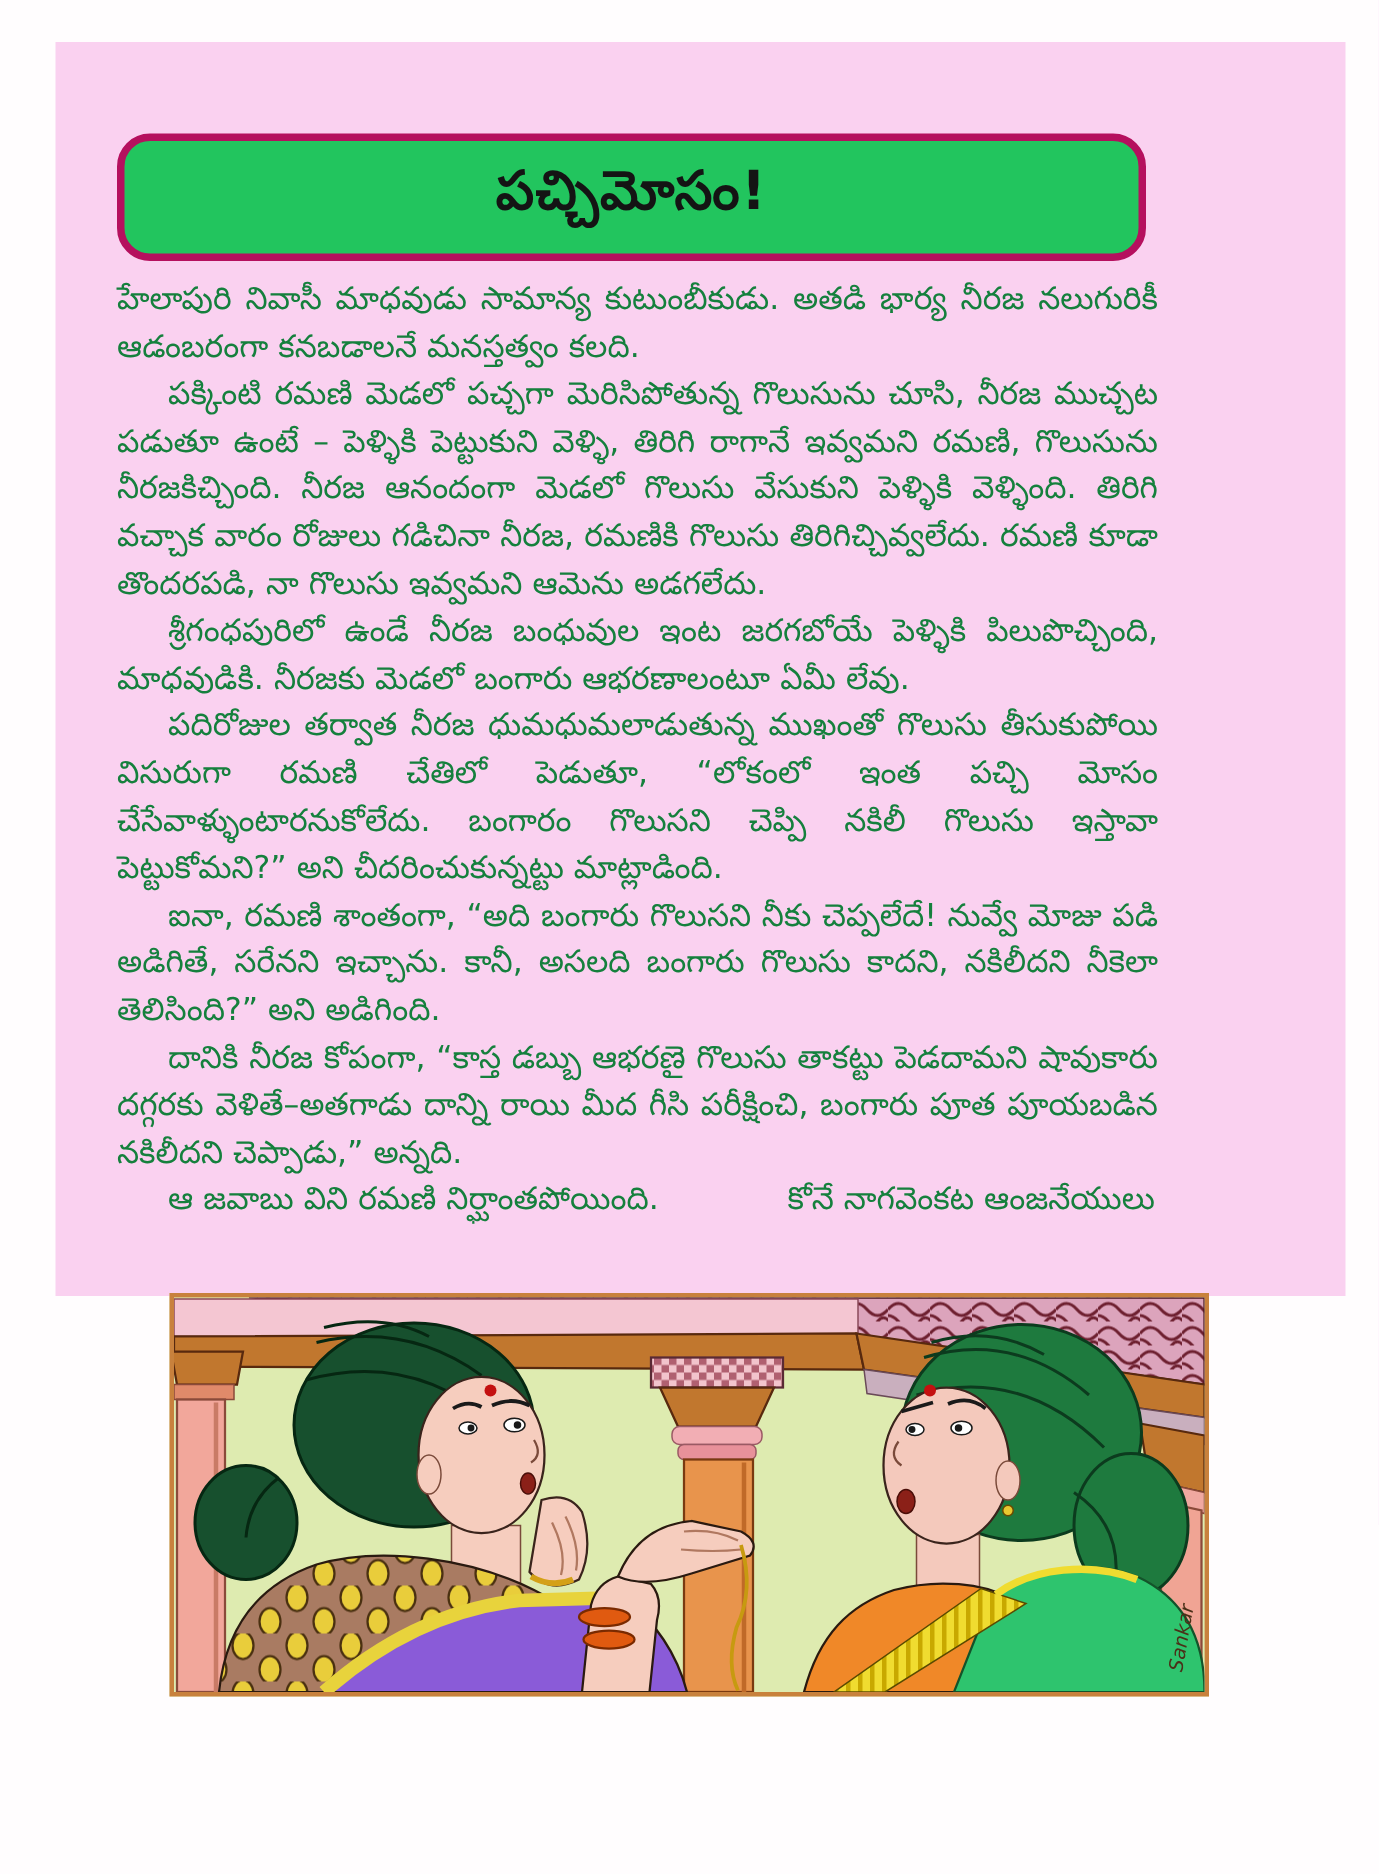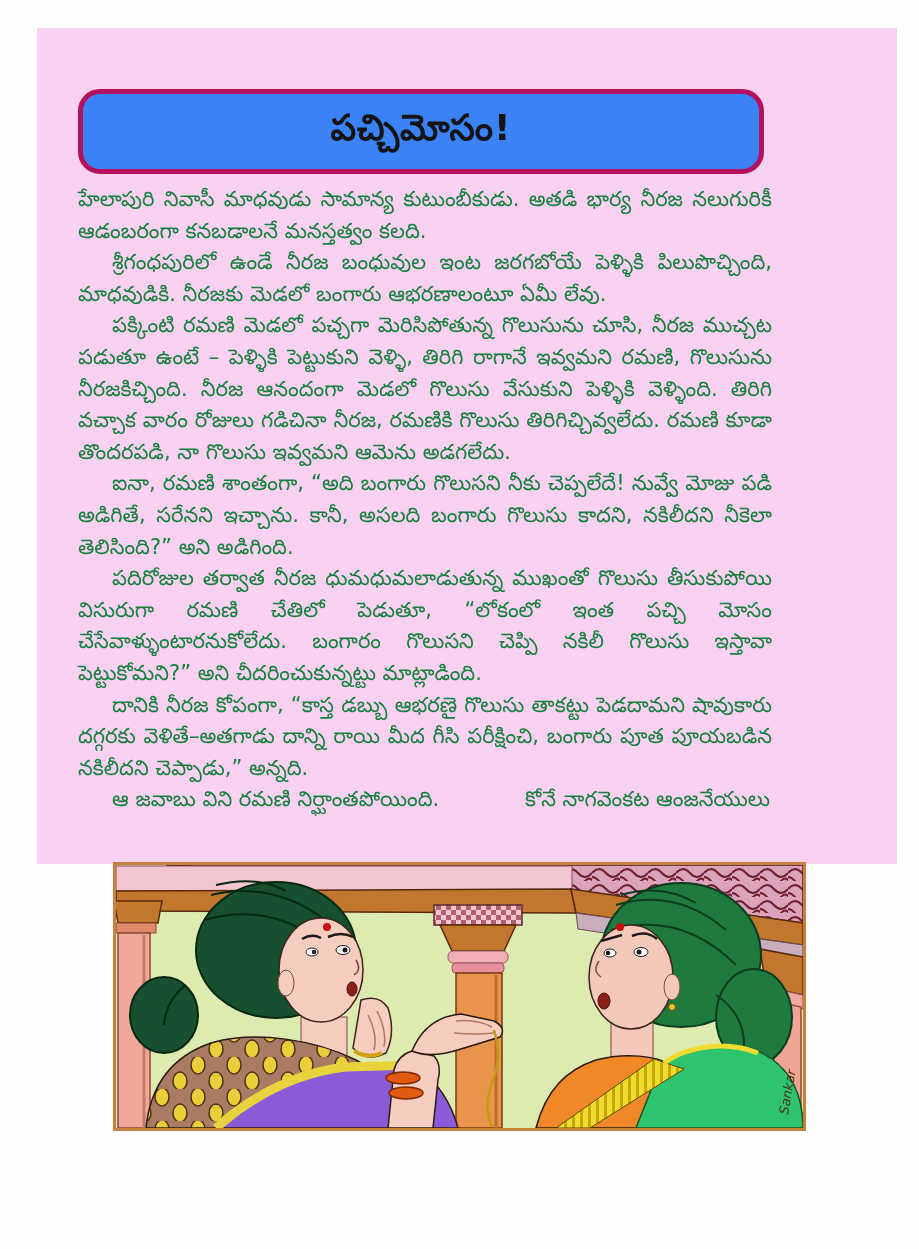--- a/index.html
+++ b/index.html
@@ -1,21 +1,21 @@
 <!DOCTYPE html>
 <html><head>
 <meta charset="utf-8">
 <style>
   html,body{margin:0;padding:0;background:#ffffff;}
   .page{position:relative;width:919px;height:1249px;background:#fffdfe;overflow:hidden;
         font-family:"DejaVu Sans","Liberation Sans",sans-serif;}
   .sheet{position:absolute;left:37px;top:28px;width:860px;height:836px;background:#fad1f0;}
   .title-box{position:absolute;left:78px;top:89px;width:686px;height:85px;
              box-sizing:border-box;border:5px solid #b5105e;border-radius:22px;
-             background:#3b82f6;display:flex;align-items:center;justify-content:center;}
+             background:#22c55e;display:flex;align-items:center;justify-content:center;}
   .title-box h1{margin:0;font-size:36px;font-weight:bold;color:#141414;letter-spacing:1px;}
   .text-block{position:absolute;left:78px;top:184px;width:694px;color:#15803d;
               font-size:21px;line-height:31.6px;text-align:justify;}
   .text-block p{margin:0;text-indent:34px;}
   .text-block p.first{text-indent:0;}
   .closing-row{display:flex;justify-content:space-between;align-items:center;}
   .closing-row .closing{padding-left:34px;}
   .closing-row .author{white-space:nowrap;padding-right:2px;}
   .illustration{position:absolute;left:113px;top:862px;width:693px;height:269px;
                 box-sizing:border-box;border:3px solid #c8813d;background:#deebb0;}
@@ -26,24 +26,24 @@
 
 <div class="page">
   <div class="sheet"></div>
 
   <div class="title-box">
     <h1>పచ్చిమోసం!</h1>
   </div>
 
   <div class="text-block">
     <p class="first">హేలాపురి నివాసీ మాధవుడు సామాన్య కుటుంబీకుడు. అతడి భార్య నీరజ నలుగురికీ ఆడంబరంగా కనబడాలనే మనస్తత్వం కలది.</p>
+    <p>పక్కింటి రమణి మెడలో పచ్చగా మెరిసిపోతున్న గొలుసును చూసి, నీరజ ముచ్చట పడుతూ ఉంటే – పెళ్ళికి పెట్టుకుని వెళ్ళి, తిరిగి రాగానే ఇవ్వమని రమణి, గొలుసును నీరజకిచ్చింది. నీరజ ఆనందంగా మెడలో గొలుసు వేసుకుని పెళ్ళికి వెళ్ళింది. తిరిగి వచ్చాక వారం రోజులు గడిచినా నీరజ, రమణికి గొలుసు తిరిగిచ్చివ్వలేదు. రమణి కూడా తొందరపడి, నా గొలుసు ఇవ్వమని ఆమెను అడగలేదు.</p>
     <p>శ్రీగంధపురిలో ఉండే నీరజ బంధువుల ఇంట జరగబోయే పెళ్ళికి పిలుపొచ్చింది, మాధవుడికి. నీరజకు మెడలో బంగారు ఆభరణాలంటూ ఏమీ లేవు.</p>
-    <p>పక్కింటి రమణి మెడలో పచ్చగా మెరిసిపోతున్న గొలుసును చూసి, నీరజ ముచ్చట పడుతూ ఉంటే – పెళ్ళికి పెట్టుకుని వెళ్ళి, తిరిగి రాగానే ఇవ్వమని రమణి, గొలుసును నీరజకిచ్చింది. నీరజ ఆనందంగా మెడలో గొలుసు వేసుకుని పెళ్ళికి వెళ్ళింది. తిరిగి వచ్చాక వారం రోజులు గడిచినా నీరజ, రమణికి గొలుసు తిరిగిచ్చివ్వలేదు. రమణి కూడా తొందరపడి, నా గొలుసు ఇవ్వమని ఆమెను అడగలేదు.</p>
+    <p>పదిరోజుల తర్వాత నీరజ ధుమధుమలాడుతున్న ముఖంతో గొలుసు తీసుకుపోయి విసురుగా రమణి చేతిలో పెడుతూ, “లోకంలో ఇంత పచ్చి మోసం చేసేవాళ్ళుంటారనుకోలేదు. బంగారం గొలుసని చెప్పి నకిలీ గొలుసు ఇస్తావా పెట్టుకోమని?” అని చీదరించుకున్నట్టు మాట్లాడింది.</p>
     <p>ఐనా, రమణి శాంతంగా, “అది బంగారు గొలుసని నీకు చెప్పలేదే! నువ్వే మోజు పడి అడిగితే, సరేనని ఇచ్చాను. కానీ, అసలది బంగారు గొలుసు కాదని, నకిలీదని నీకెలా తెలిసింది?” అని అడిగింది.</p>
-    <p>పదిరోజుల తర్వాత నీరజ ధుమధుమలాడుతున్న ముఖంతో గొలుసు తీసుకుపోయి విసురుగా రమణి చేతిలో పెడుతూ, “లోకంలో ఇంత పచ్చి మోసం చేసేవాళ్ళుంటారనుకోలేదు. బంగారం గొలుసని చెప్పి నకిలీ గొలుసు ఇస్తావా పెట్టుకోమని?” అని చీదరించుకున్నట్టు మాట్లాడింది.</p>
     <p>దానికి నీరజ కోపంగా, “కాస్త డబ్బు ఆభరణై గొలుసు తాకట్టు పెడదామని షావుకారు దగ్గరకు వెళితే–అతగాడు దాన్ని రాయి మీద గీసి పరీక్షించి, బంగారు పూత పూయబడిన నకిలీదని చెప్పాడు,” అన్నది.</p>
     <div class="closing-row">
       <span class="closing">ఆ జవాబు విని రమణి నిర్ఘాంతపోయింది.</span>
       <span class="author">కోనే నాగవెంకట ఆంజనేయులు</span>
     </div>
   </div>
 
   <div class="illustration">
     <svg viewBox="0 0 687 263" xmlns="http://www.w3.org/2000/svg">
       <defs>

